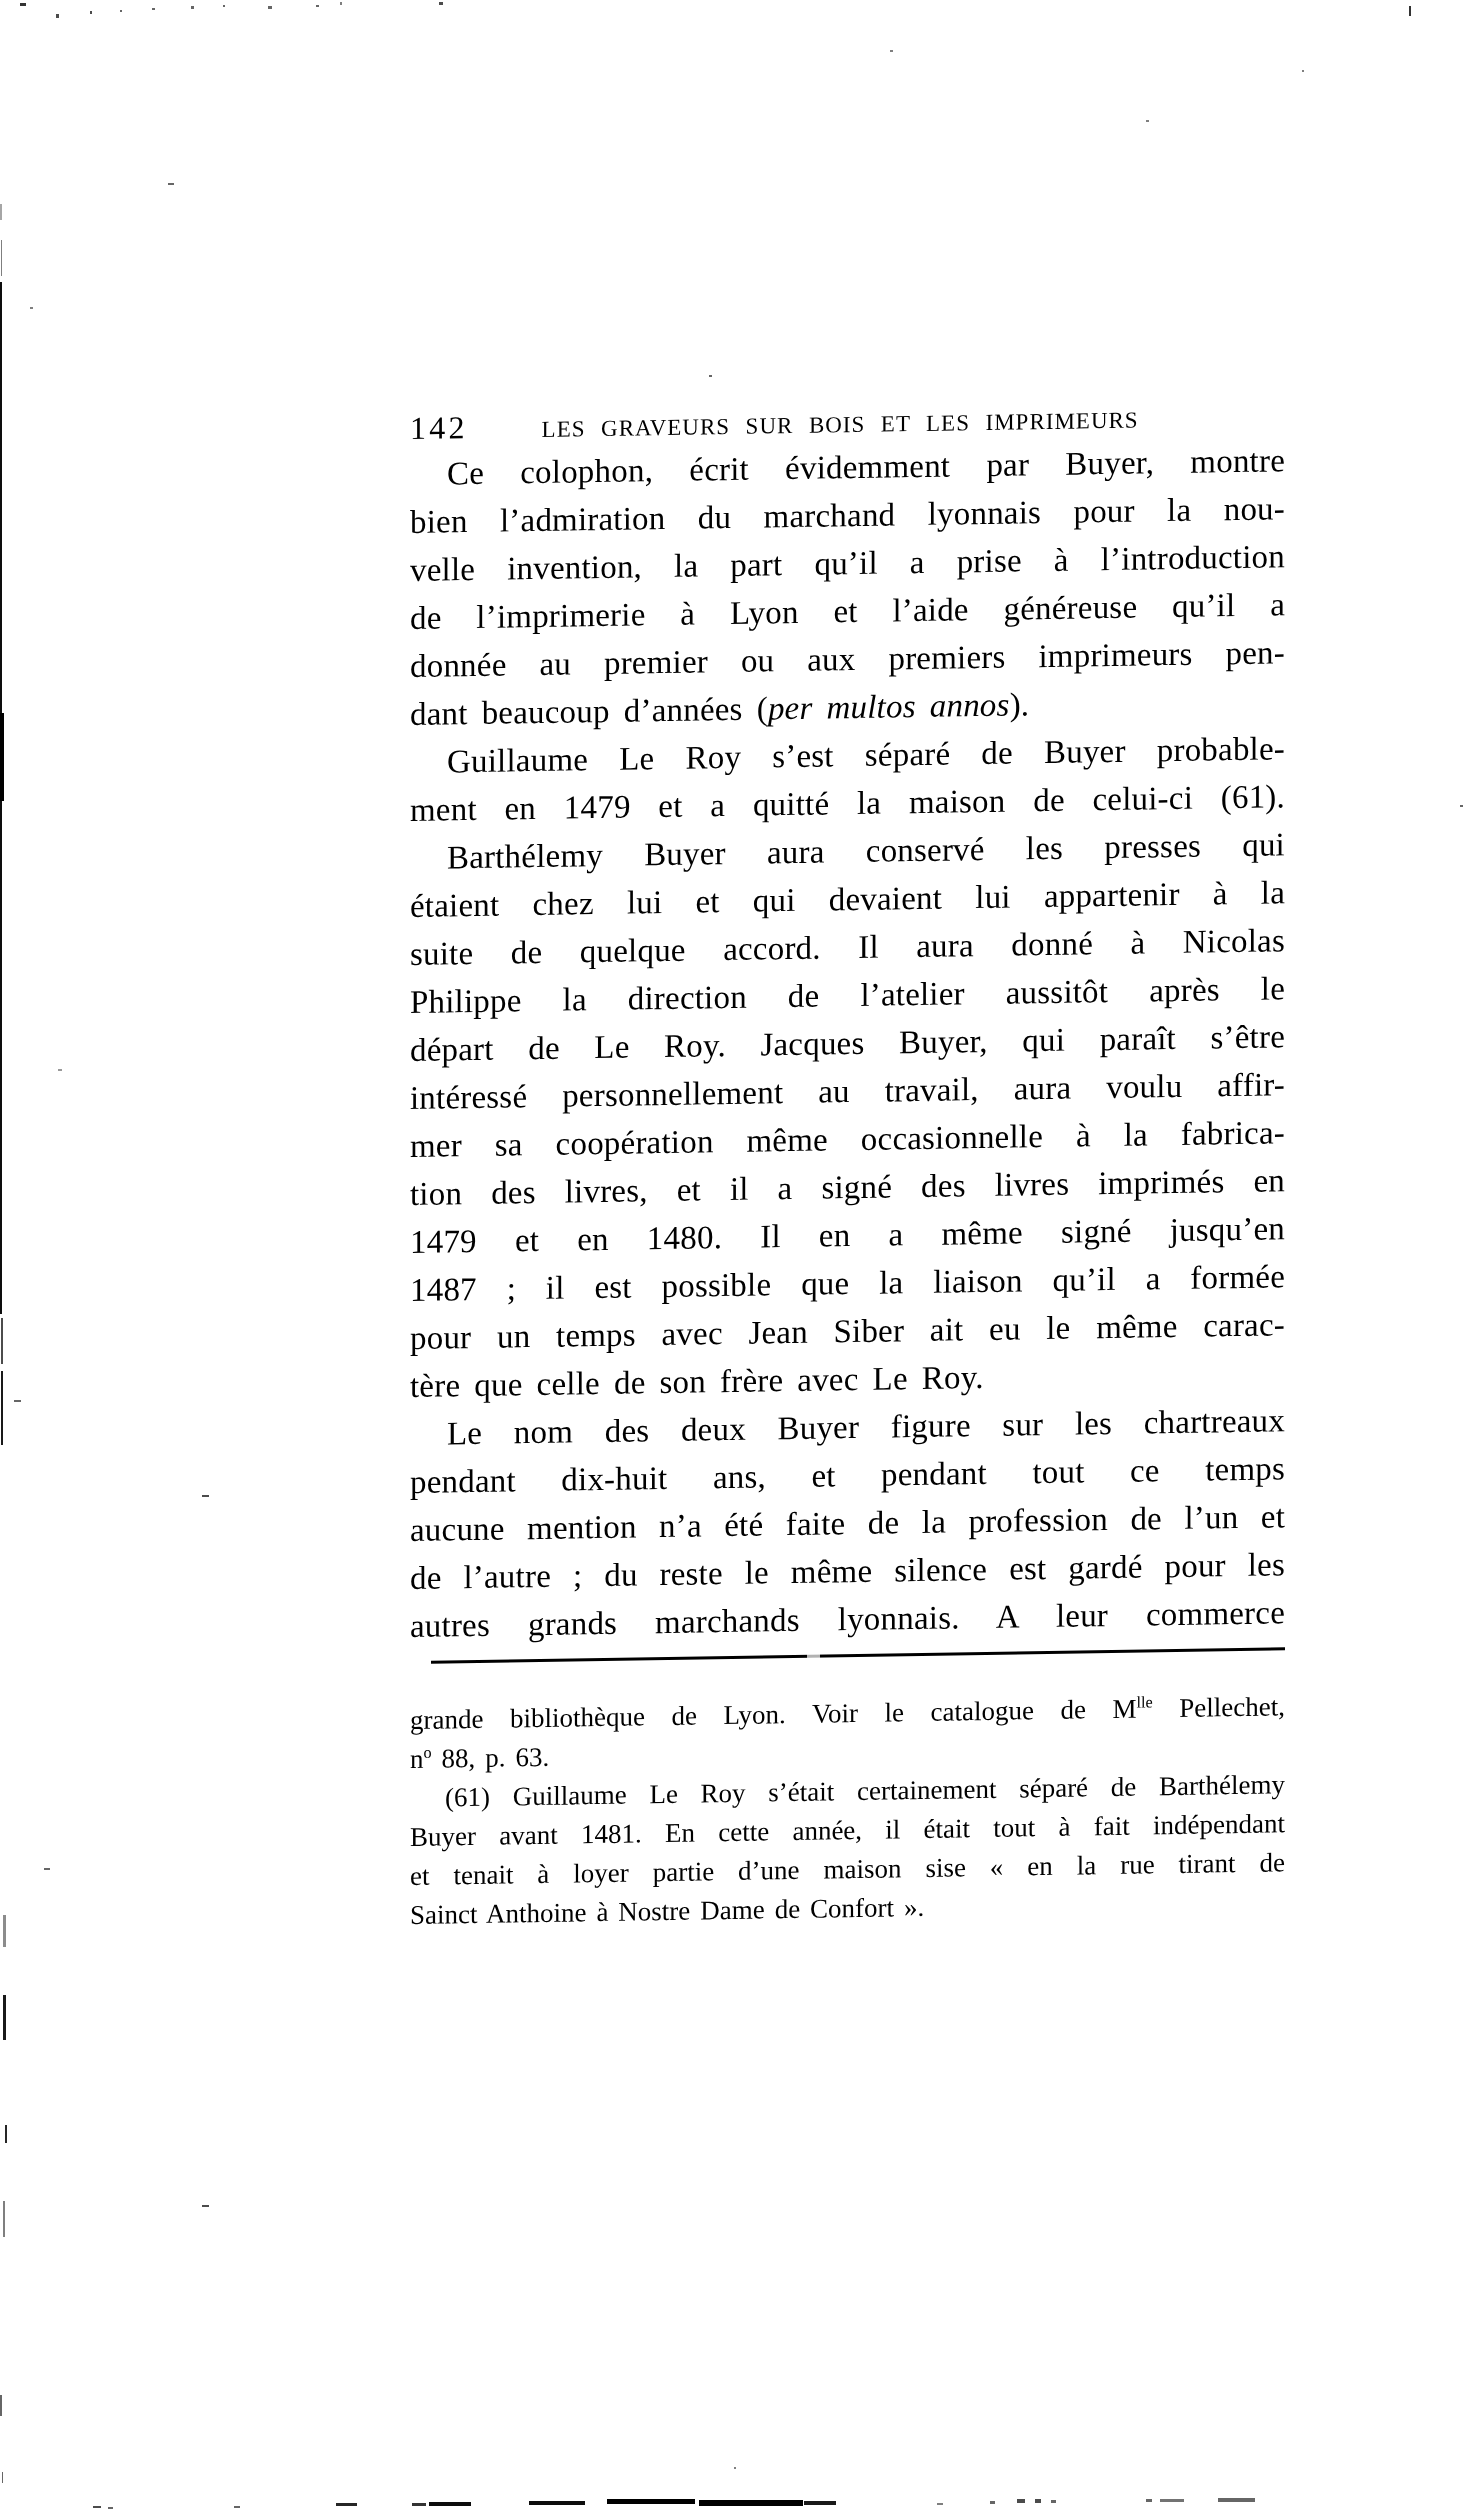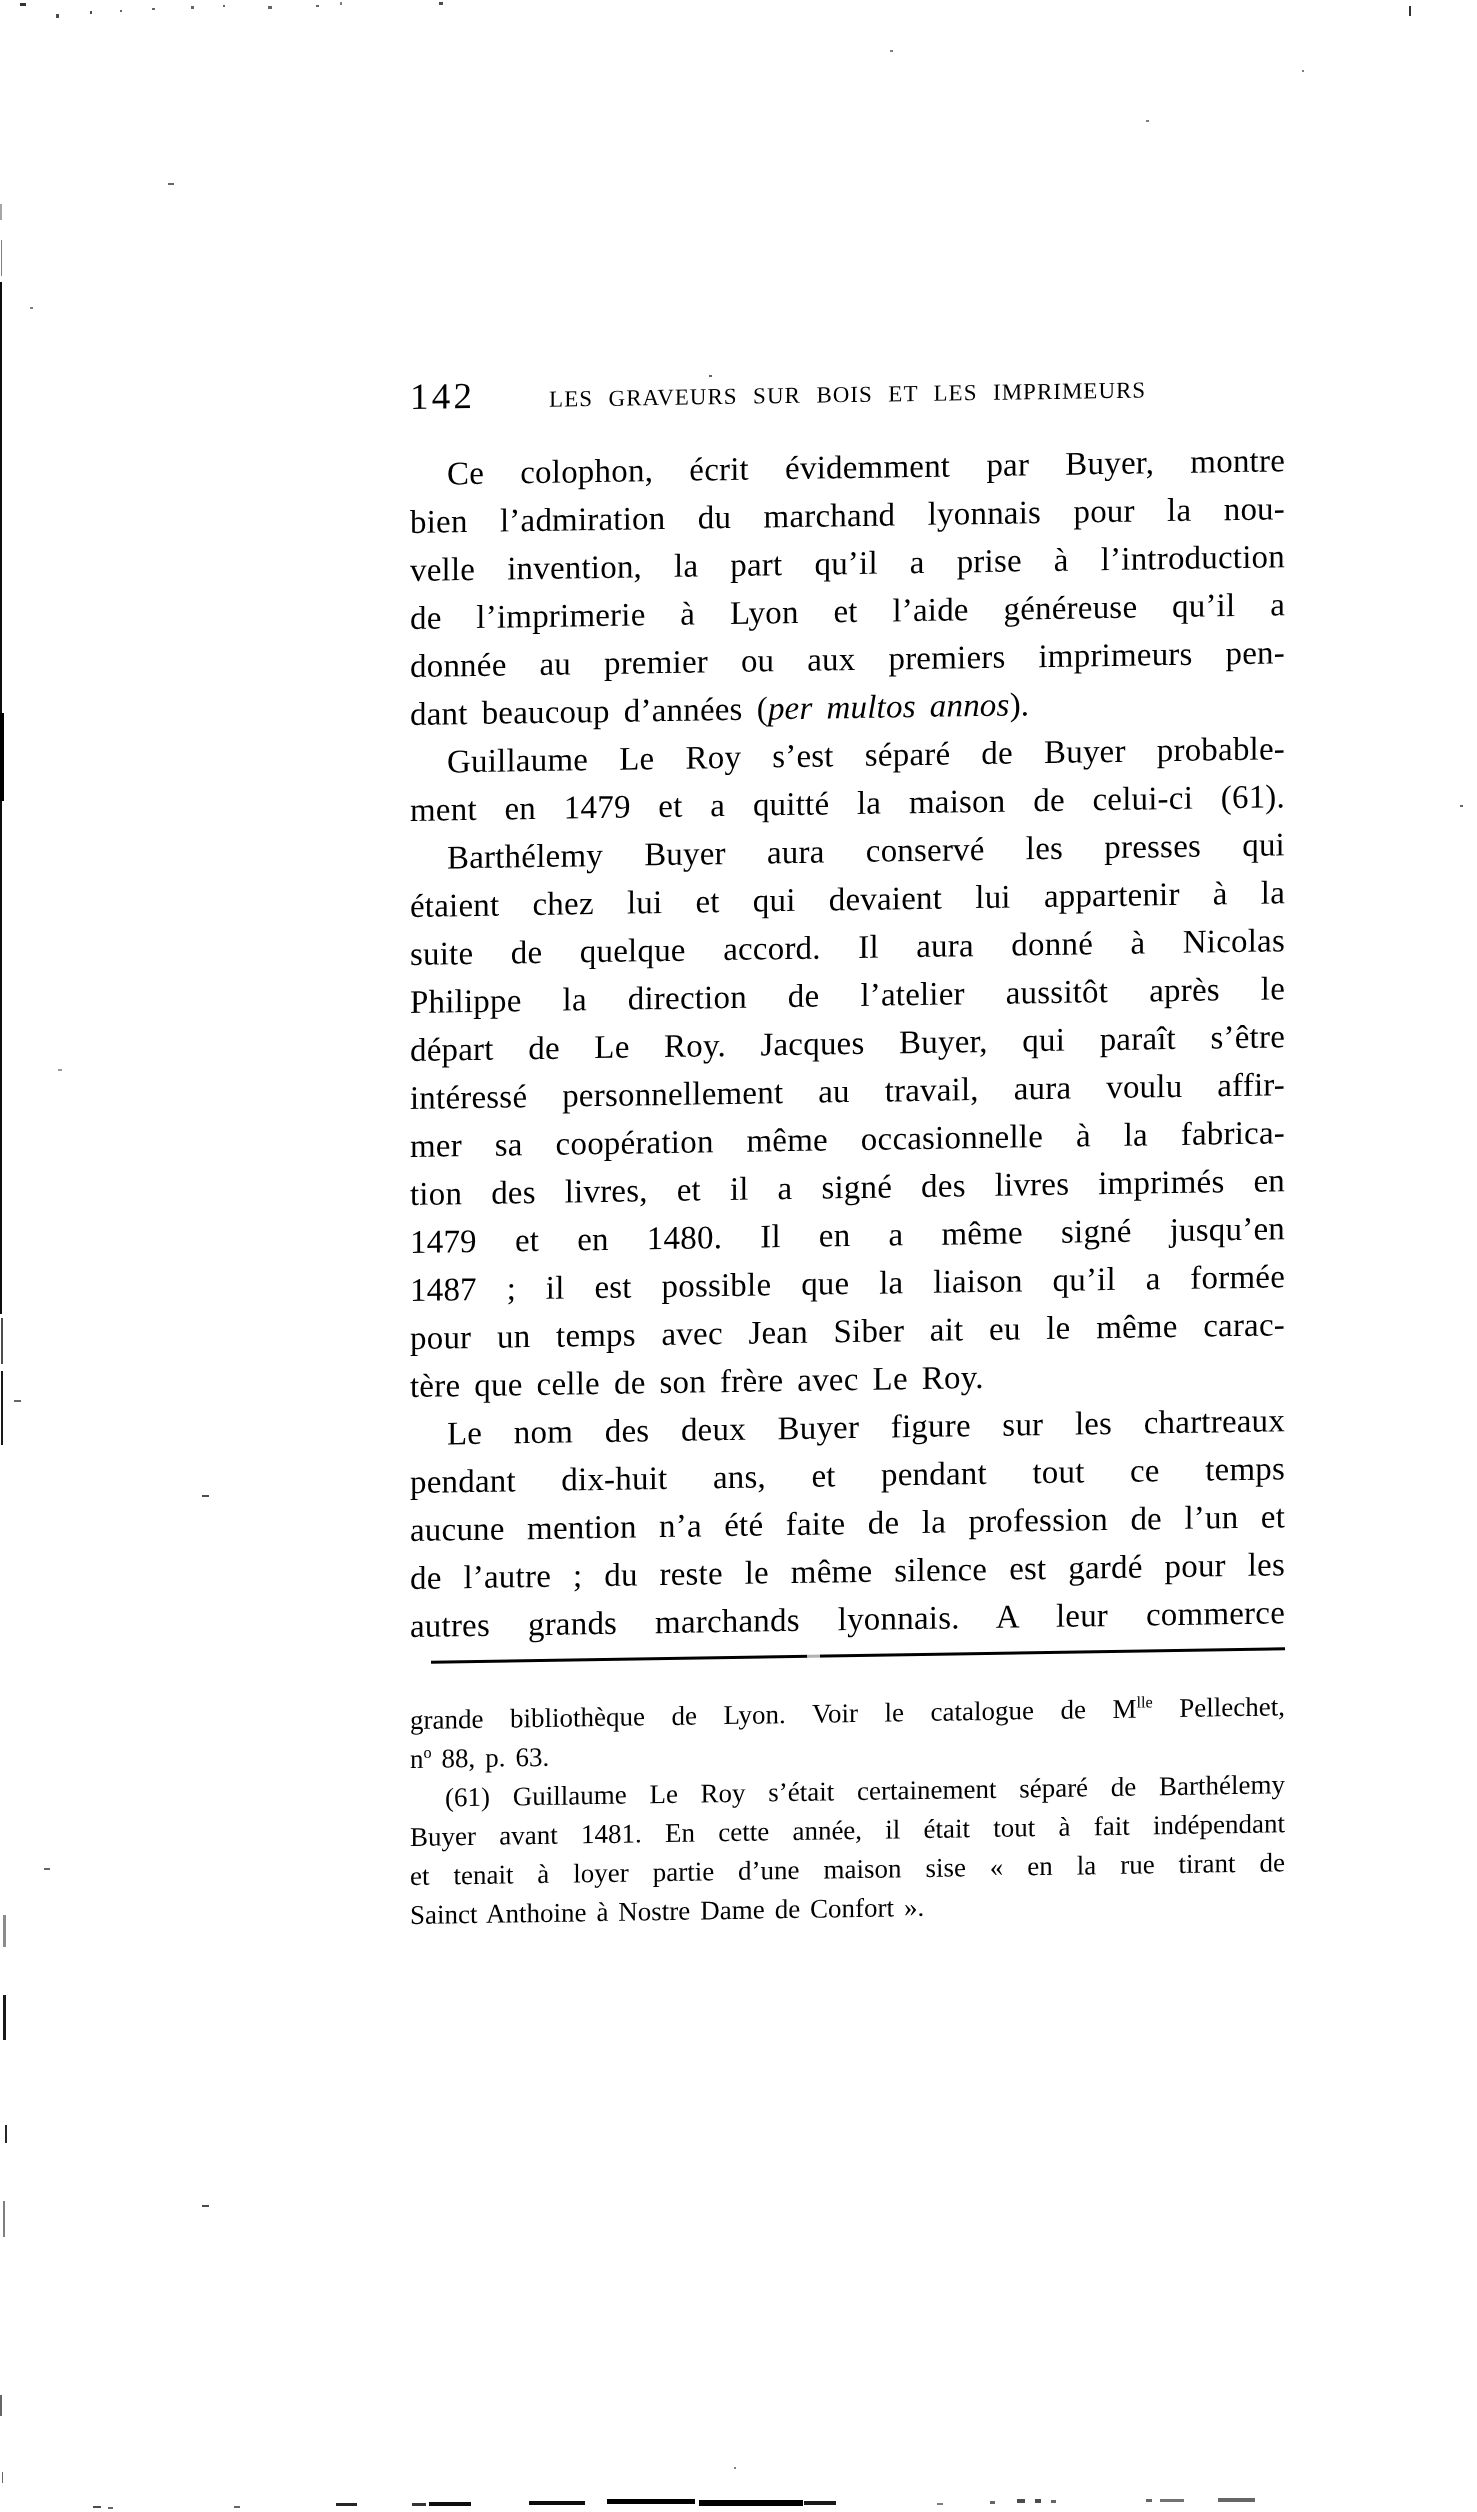--- a/index.html
+++ b/index.html
@@ -15,21 +15,21 @@
     position:absolute;
     left:410px;top:375px;width:875px;
     transform:skewY(-0.9deg);
     transform-origin:0 0;
   }
   .header{
     display:flex;align-items:baseline;height:38px;
     white-space:nowrap;
   }
   .pagenum{
-    font-size:37px;letter-spacing:3.2px;
+    font-size:32px;letter-spacing:3.2px;margin-top:35px;
   }
   .runtitle{
     font-size:23px;letter-spacing:1px;word-spacing:8.8px;
     margin-left:74px;
   }
   .body-text{
     margin-top:37px;
     font-size:33px;line-height:48px;
     letter-spacing:0.2px;
   }

